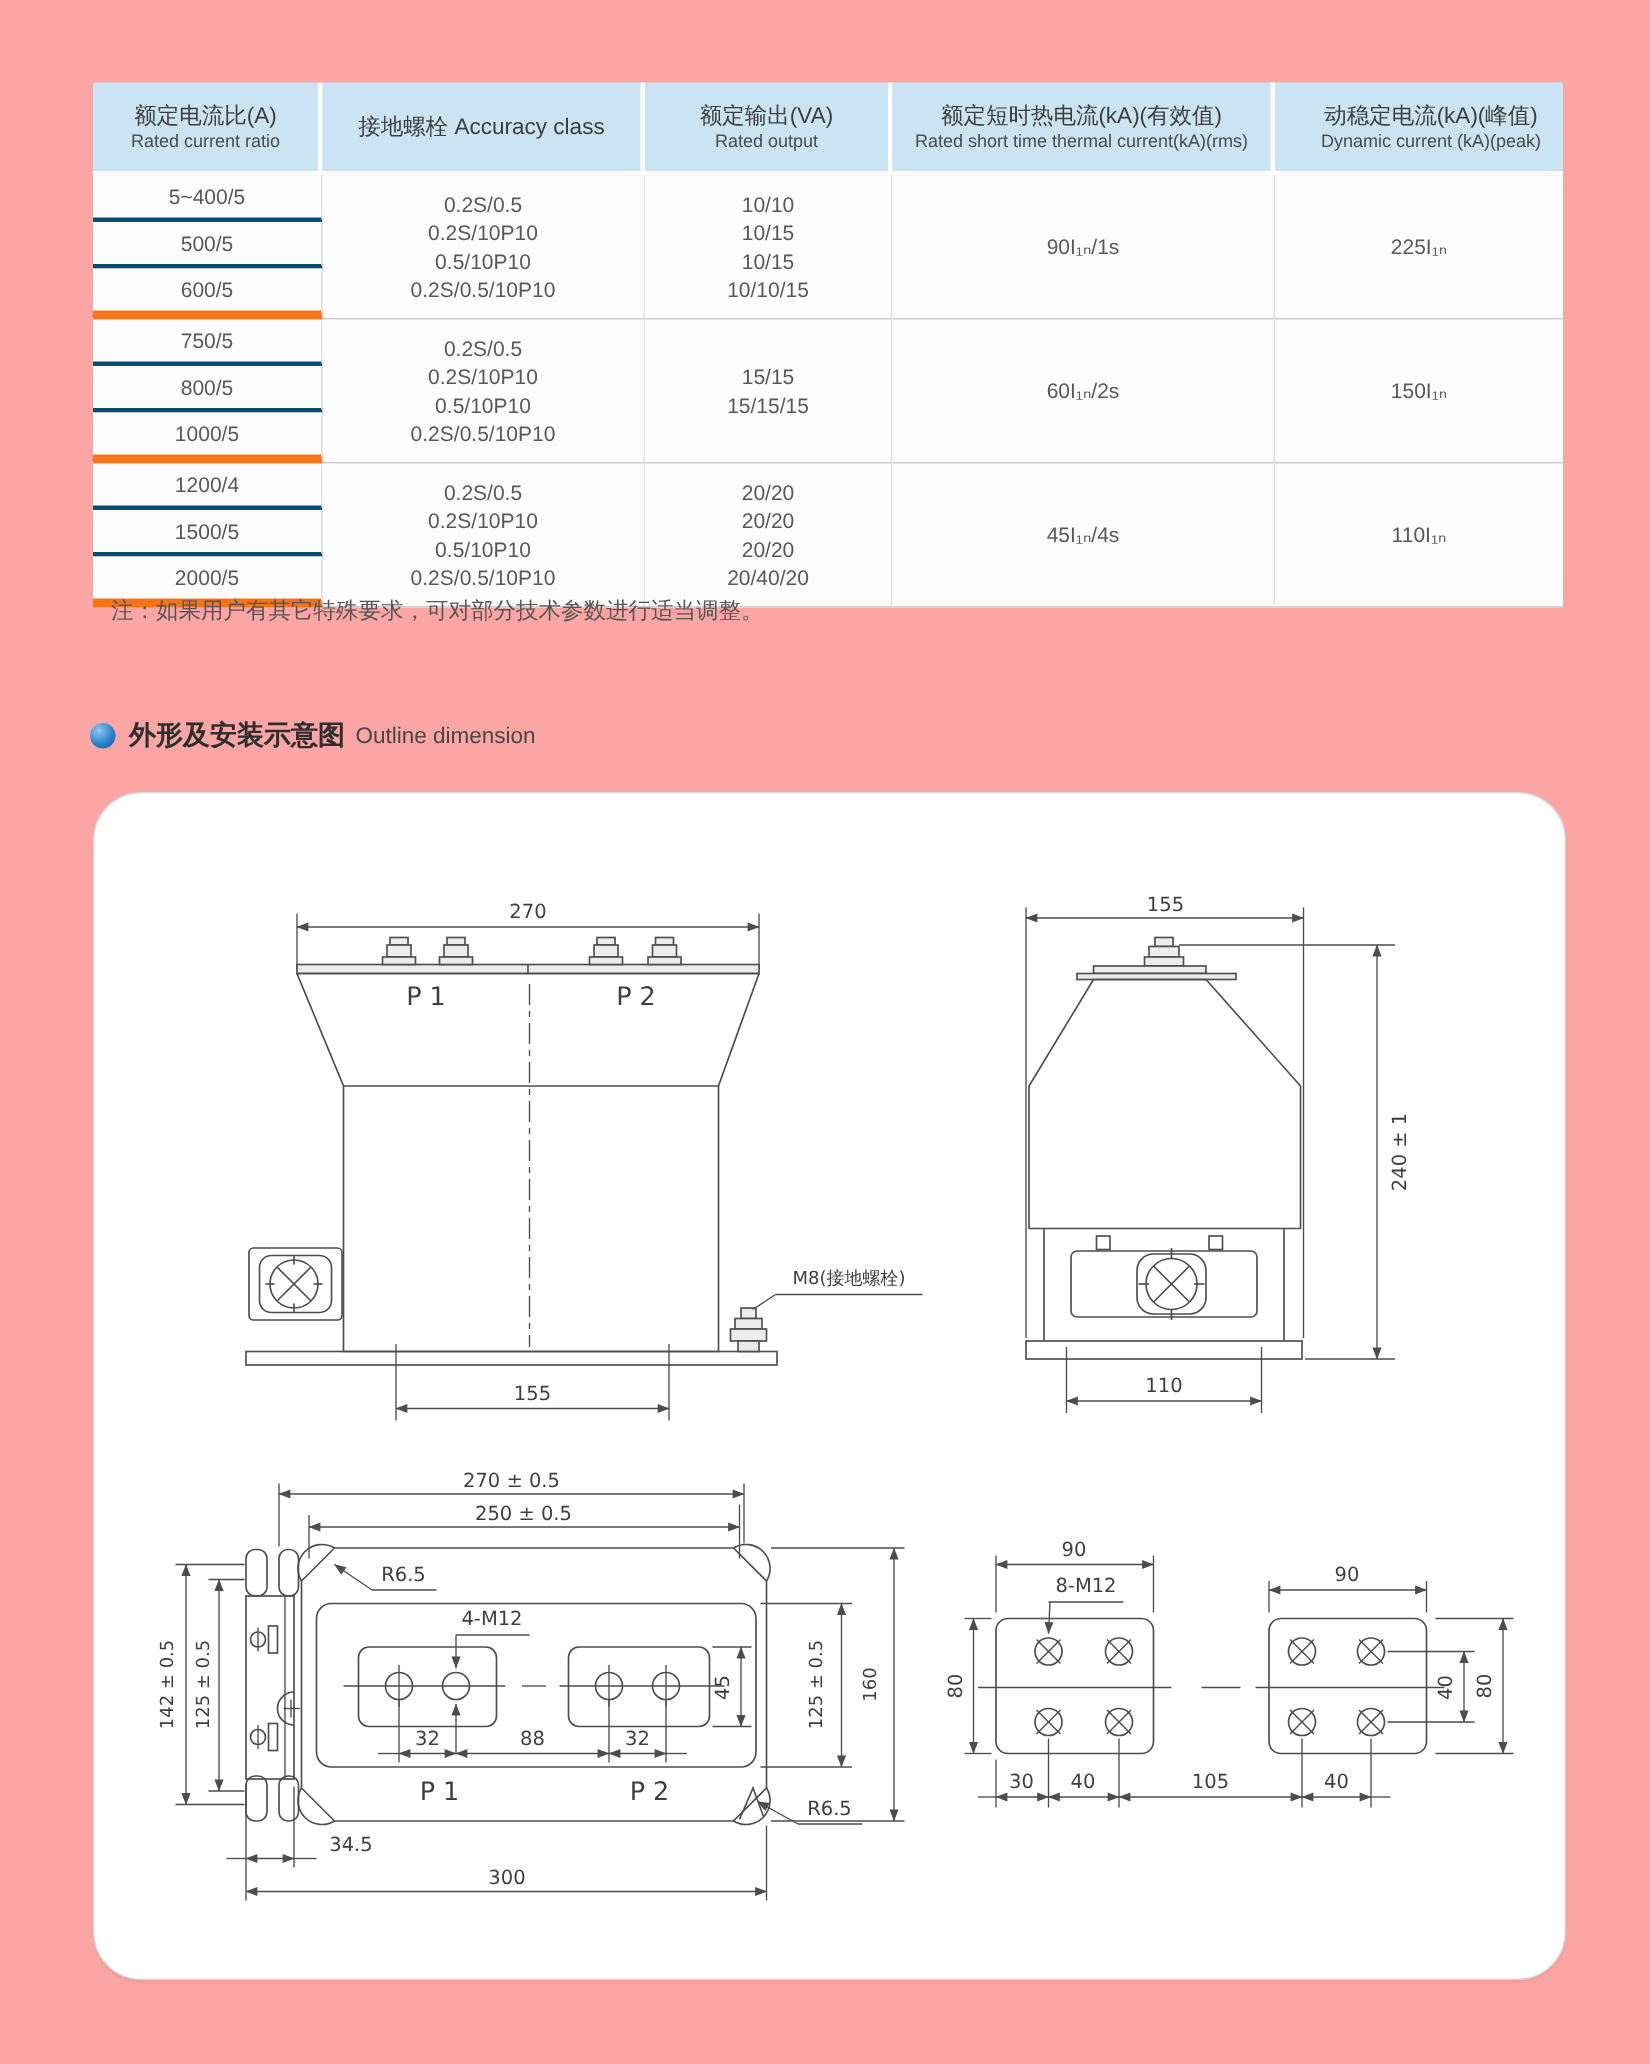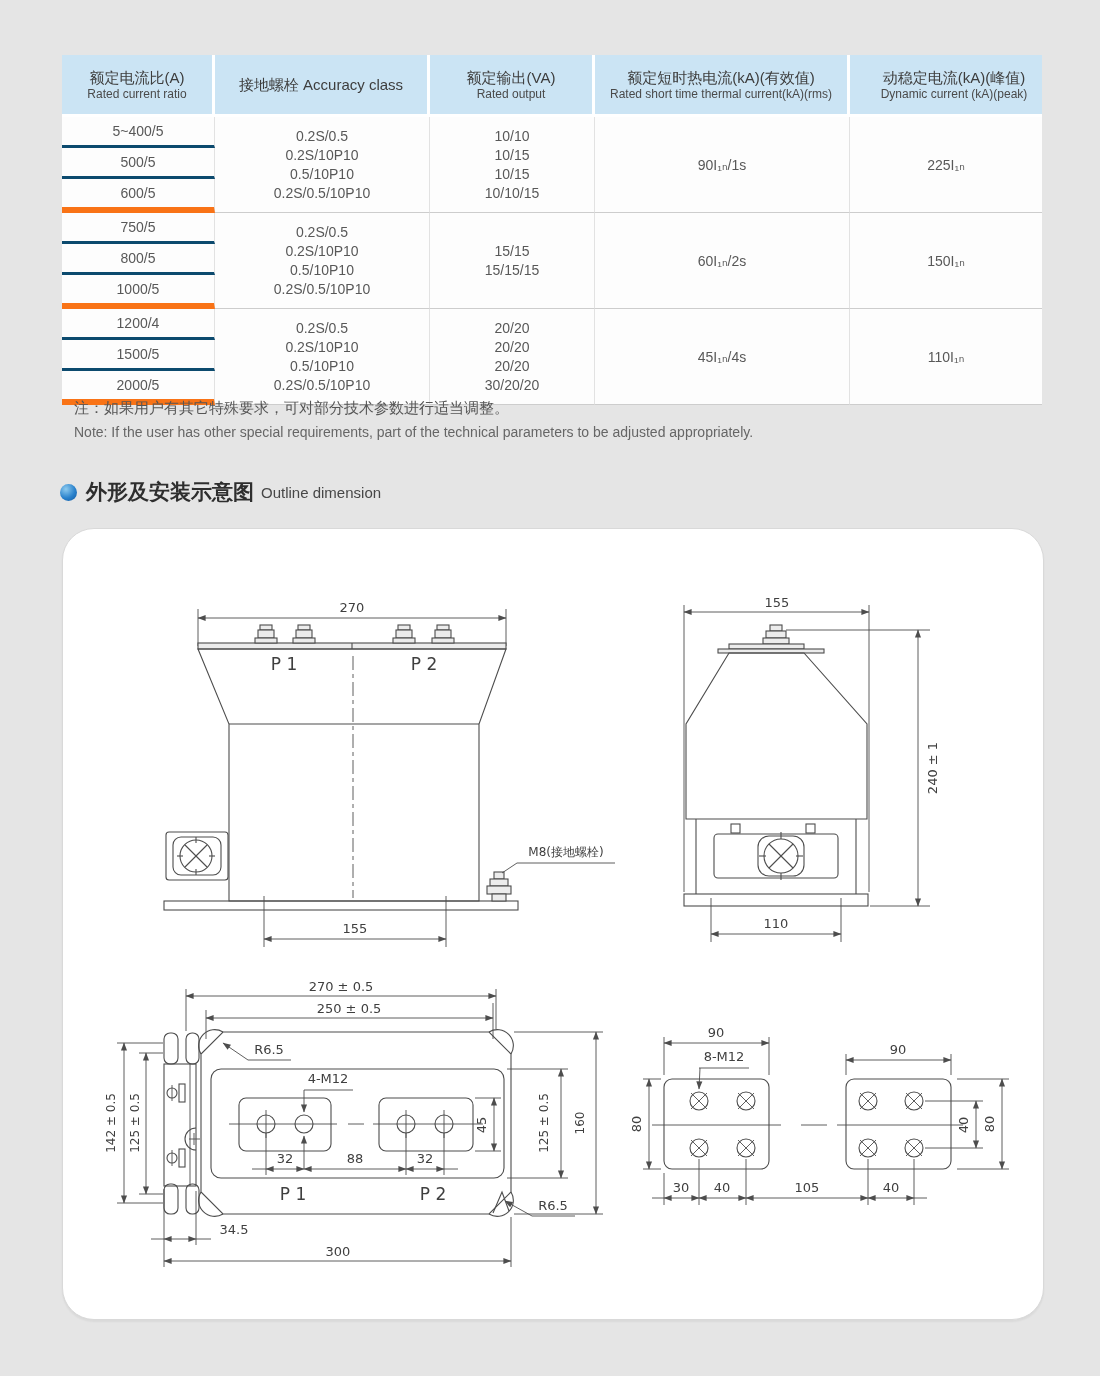--- a/index.html
+++ b/index.html
@@ -1,16 +1,16 @@
 <!DOCTYPE html>
 <html><head>
 <meta charset="utf-8">
 <style>
   html,body{margin:0;padding:0;background:#fff;}
-  .page{position:relative;width:1100px;height:1376px;background:#e5e5e5;overflow:hidden;
+  .page{position:relative;width:1100px;height:1376px;background:#fca5a5;overflow:hidden;
         font-family:"Liberation Sans","DejaVu Sans",sans-serif;color:#4a4a4a;}
 
   
   .spec-wrap{position:absolute;left:62px;top:55px;width:980px;}
   table.spec{border-collapse:separate;border-spacing:0;width:980px;table-layout:fixed;}
   table.spec th{background:#cbe4f4;border-right:3px solid #fff;border-bottom:3px solid #fff;
                 height:59px;vertical-align:middle;text-align:center;font-weight:normal;padding:0;}
   table.spec th:last-child{border-right:none;padding-left:16px;}
   .h-zh{font-size:15px;color:#3d3d3d;line-height:19px;}
   .h-en{font-size:12px;color:#4a4a4a;line-height:15px;}
@@ -25,21 +25,21 @@
   
   .notes{position:absolute;left:74px;top:396px;}
   .note-zh{font-size:15px;color:#555;line-height:24px;}
   .note-en{font-size:14px;color:#666;line-height:24px;}
 
   
   .section{position:absolute;left:60px;top:478px;display:flex;align-items:center;}
   .ball{width:17px;height:17px;border-radius:50%;
         background:radial-gradient(circle at 35% 30%, #8ecbef 0%, #2a82cc 55%, #0f56a0 100%);
         margin-right:9px;flex:0 0 auto;}
-  .sec-zh{font-size:21px;font-weight:bold;color:#2e2e2e;}
+  .sec-zh{font-size:18px;font-weight:bold;color:#2e2e2e;}
   .sec-en{font-size:15px;color:#474747;margin-left:7px;}
 
   
   .panel{position:absolute;left:62px;top:528px;width:980px;height:790px;background:#fff;
          border:1px solid #d9d9d9;border-radius:32px;box-shadow:0 2px 2px rgba(0,0,0,0.05);}
   svg.dwg{position:absolute;overflow:visible;}
   svg.dwg line,svg.dwg path,svg.dwg rect,svg.dwg circle,svg.dwg polyline{
       stroke:#4d4d4d;fill:none;stroke-width:1.1;}
   svg.dwg .thin{stroke-width:0.9;}
   svg.dwg .lt{fill:#ececec;}
@@ -148,38 +148,37 @@
           <td class="merged" rowspan="3">
             <div class="cell-line">0.2S/0.5</div>
             <div class="cell-line">0.2S/10P10</div>
             <div class="cell-line">0.5/10P10</div>
             <div class="cell-line">0.2S/0.5/10P10</div>
           </td>
           <td class="merged" rowspan="3">
             <div class="cell-line">20/20</div>
             <div class="cell-line">20/20</div>
             <div class="cell-line">20/20</div>
-            <div class="cell-line">30/20/20</div>
+            <div class="cell-line">20/40/20</div>
           </td>
           <td class="merged" rowspan="3">45I₁ₙ/4s</td>
           <td class="merged last" rowspan="3">110I₁ₙ</td>
         </tr>
         <tr>
           <td class="ratio">1500/5</td>
           </tr>
         <tr class="glast">
           <td class="ratio">2000/5</td>
           </tr>
       </tbody>
     </table>
   </div>
 
   <div class="notes">
     <div class="note-zh">注：如果用户有其它特殊要求，可对部分技术参数进行适当调整。</div>
-    <div class="note-en">Note: If the user has other special requirements, part of the technical  parameters to be adjusted appropriately.</div>
   </div>
 
   <div class="section">
     <span class="ball"></span>
     <span class="sec-zh">外形及安装示意图</span>
     <span class="sec-en">Outline dimension</span>
   </div>
 
   <div class="panel">
 

